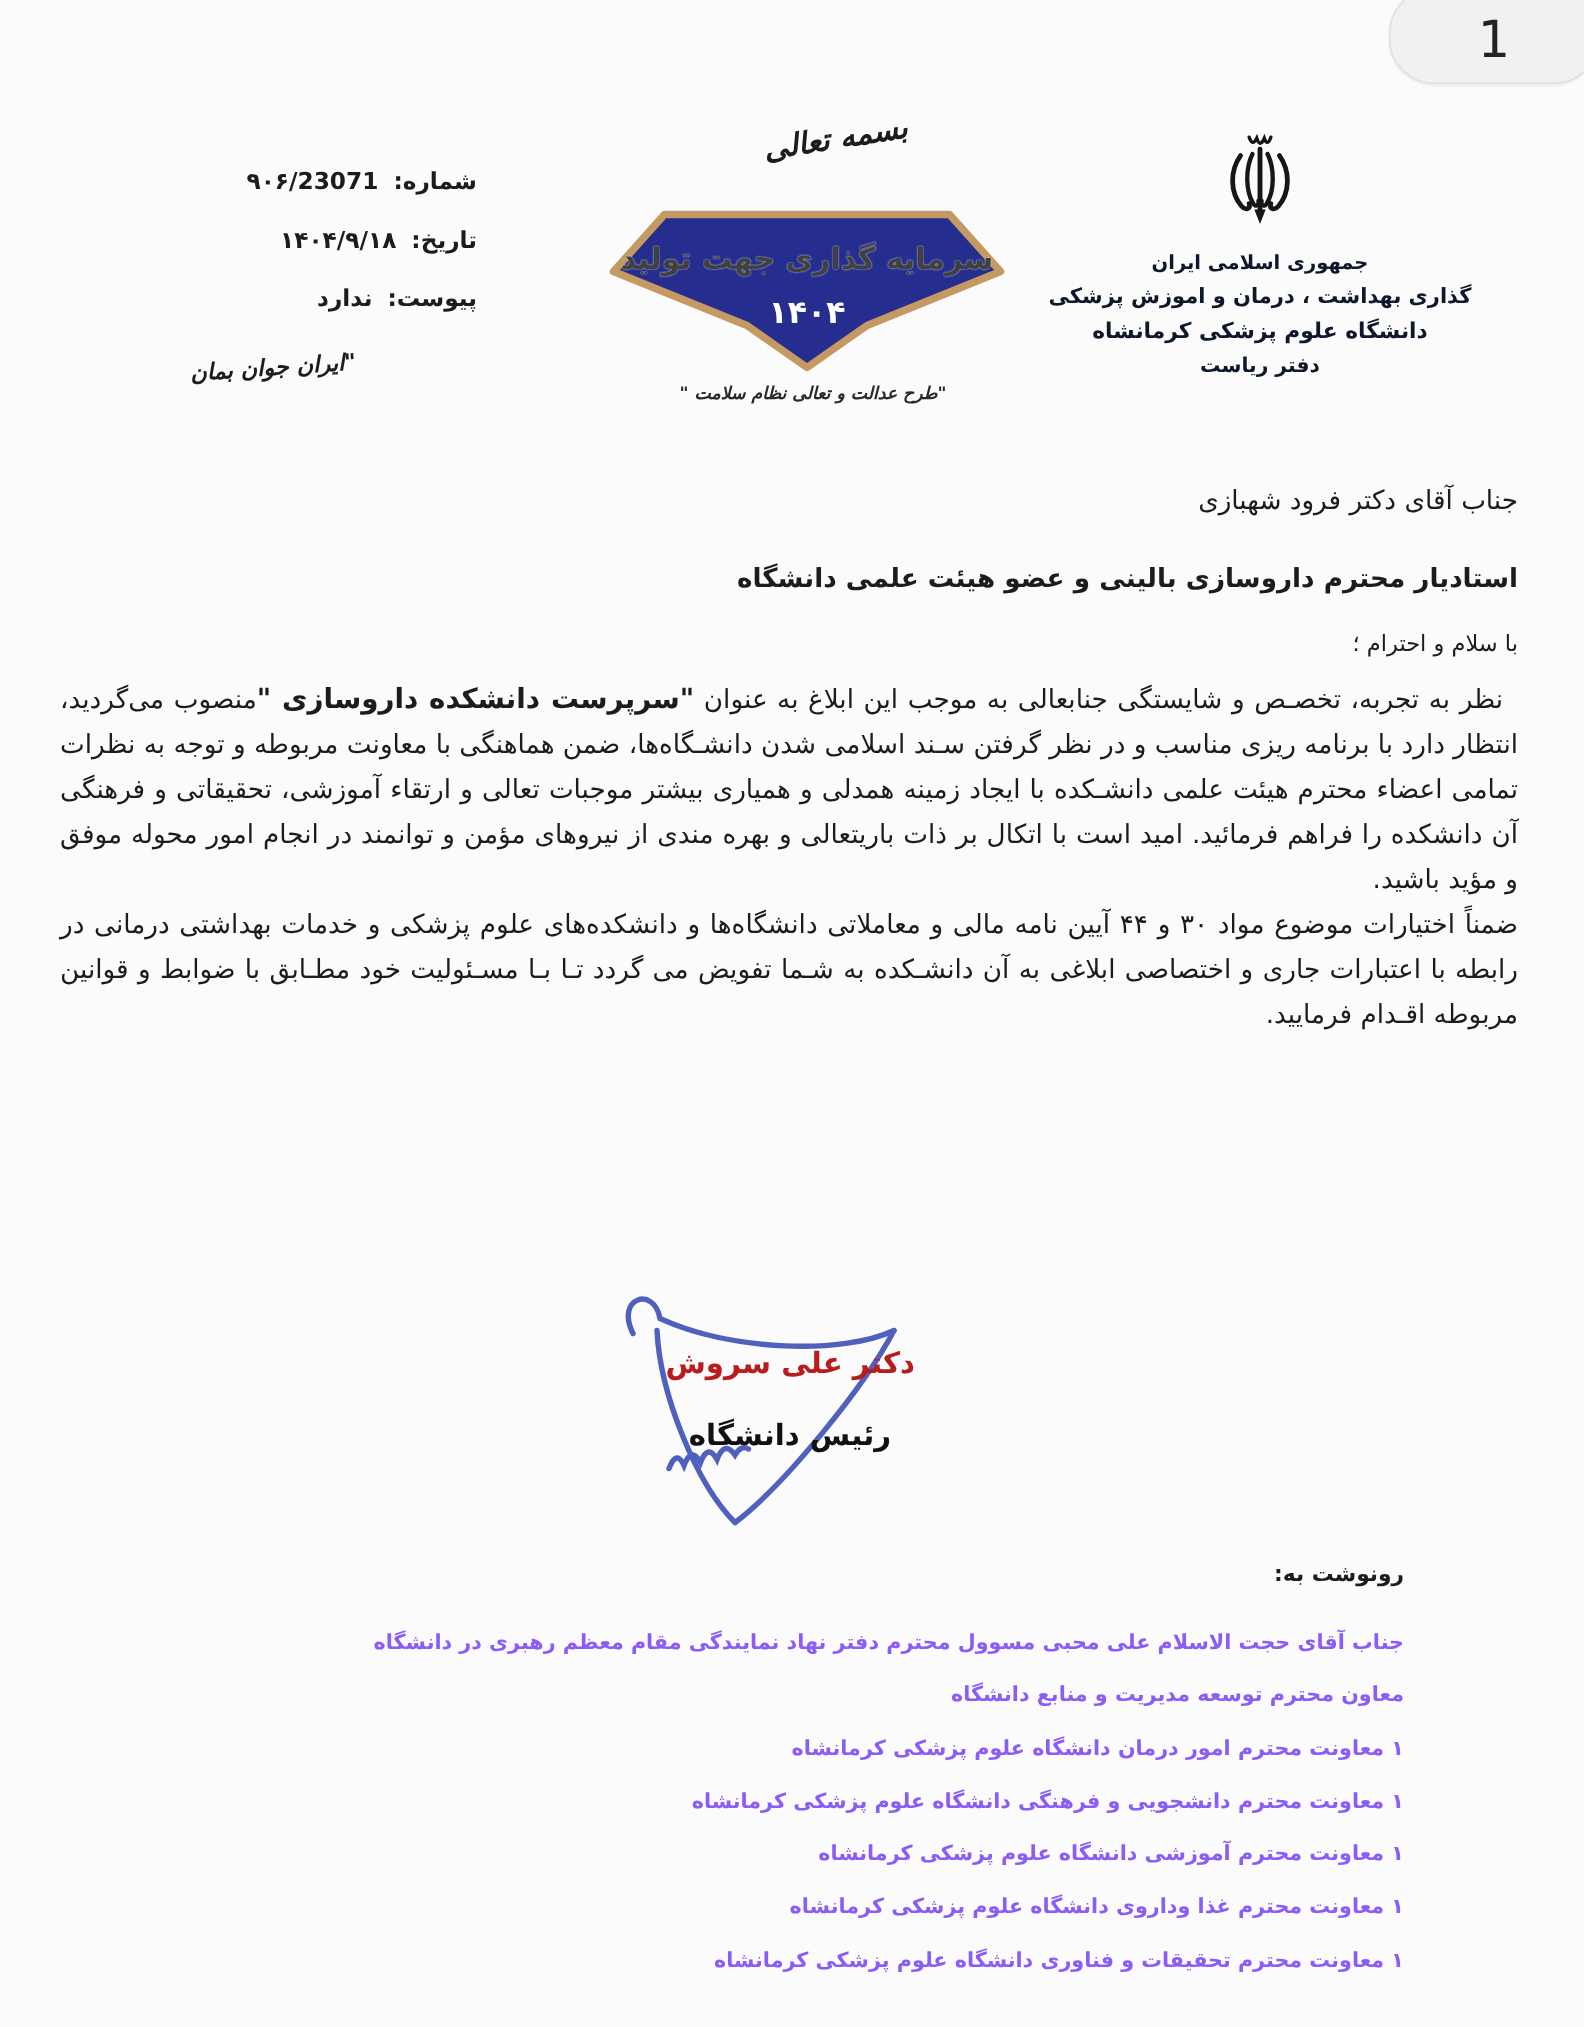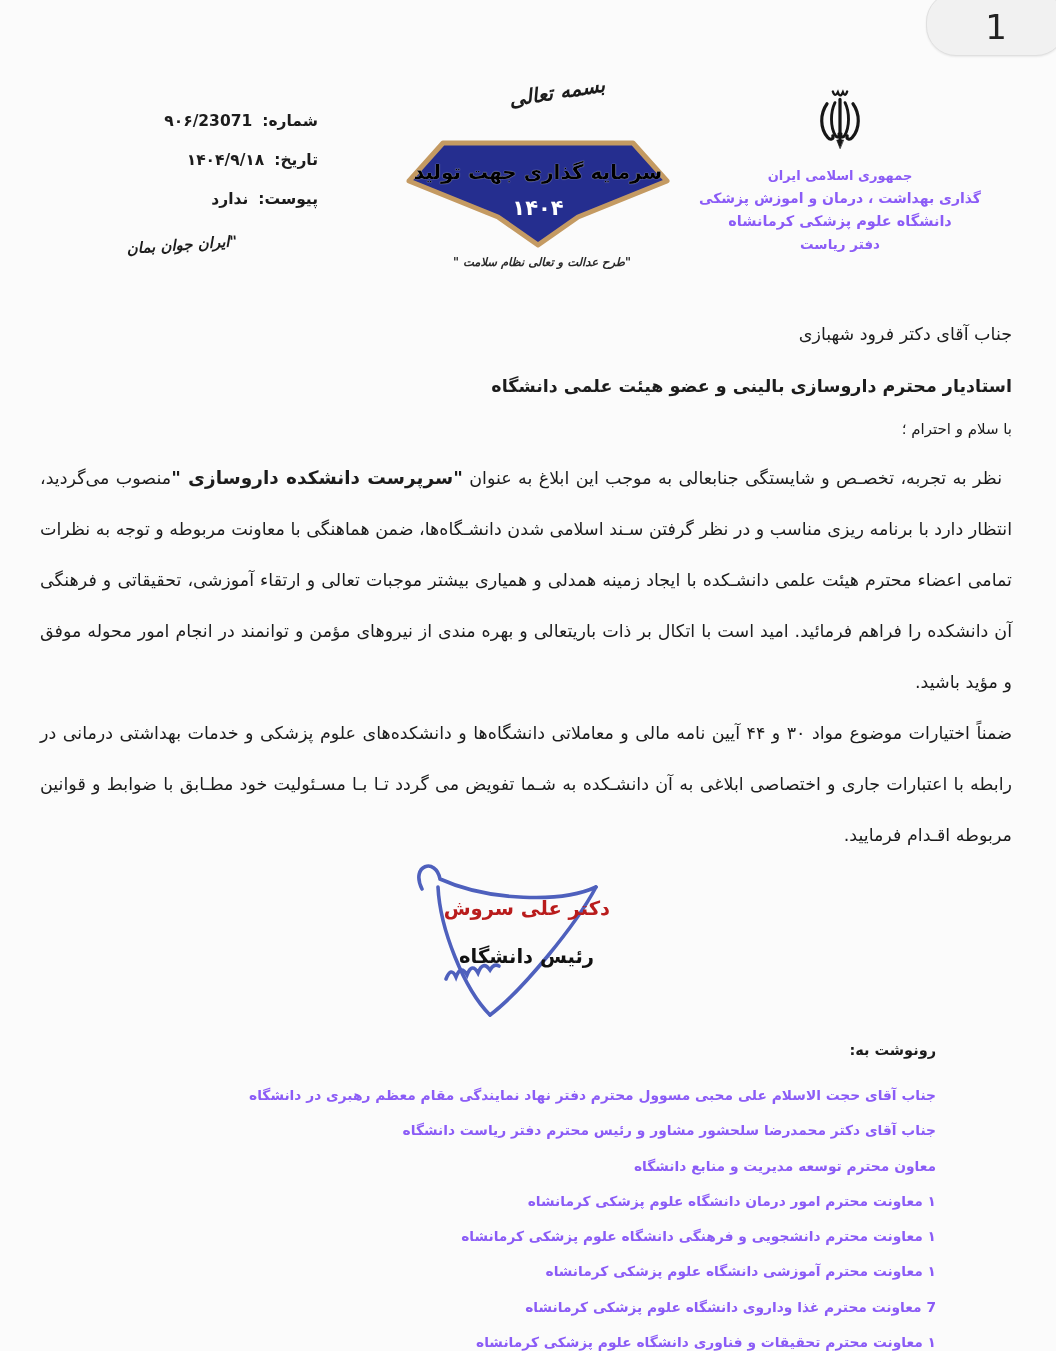--- a/index.html
+++ b/index.html
@@ -21,39 +21,39 @@
     border-radius:30px;
     box-shadow:0 1px 2px rgba(0,0,0,.08);
     display:flex; align-items:center; justify-content:center;
     font-size:34px; color:#222; padding-top:6px;
     direction:ltr;
   }
 
   
   .org-block { top:84px; right:66px; width:300px; text-align:center; }
   .emblem { width:72px; height:74px; margin:0 auto 6px; display:block; }
-  .org-line { font-weight:bold; color:#8b5cf6; line-height:23px; }
+  .org-line { font-weight:bold; color:#0f172a; line-height:23px; }
   .org-line:nth-of-type(1){ font-size:13px; }
   .org-line:nth-of-type(2){ font-size:14px; }
   .org-line:nth-of-type(3){ font-size:14.5px; }
   .org-line:nth-of-type(4){ font-size:13.5px; }
 
   
   .besmeh {
     top:80px; left:492px; width:130px; text-align:center;
     font-size:20px; font-weight:600; font-style:italic;
     transform:rotate(-9deg); letter-spacing:1px;
   }
 
   
   .badge-wrap { top:136px; left:406px; width:264px; height:114px; }
   .badge-svg { position:absolute; inset:0; width:100%; height:100%; }
   .badge-line1 {
     position:absolute; top:24px; left:0; width:100%; text-align:center;
-    color:#000000; font-weight:bold; font-size:20px; text-shadow:0 0 1px #fff;
+    color:#404040; font-weight:bold; font-size:20px; text-shadow:0 0 1px #fff;
   }
   .badge-line2 {
     position:absolute; top:60px; left:0; width:100%; text-align:center;
     color:#fff; font-weight:bold; font-size:21px; letter-spacing:2px;
   }
   .slogan {
     top:255px; left:428px; width:228px; text-align:center;
     font-size:11.5px; font-style:italic; font-weight:600; color:#2a2a2a;
   }
 
@@ -68,21 +68,21 @@
   }
 
   
   .recipient   { top:324px; right:44px; font-size:17.5px; font-weight:normal; }
   .recipient-title { top:376px; right:44px; font-size:17.5px; font-weight:bold; }
   .salutation  { top:420px; right:44px; font-size:15px; }
 
   
   .body-text {
     top:452px; right:44px; left:40px;
-    font-size:17.5px; line-height:51px;
+    font-size:17.5px; line-height:30px;
     text-align:justify; direction:rtl;
   }
   .body-text p.p1 { text-indent:10px; }
   .body-text b { font-size:18.5px; }
 
   
   .sig-wrap { top:853px; left:406px; width:220px; height:172px; }
   .sig-svg { position:absolute; inset:0; width:100%; height:100%; }
   .sig-name  { position:absolute; top:44px;  right:16px; font-size:19.5px; font-weight:bold; color:#b91c1c; }
   .sig-title { position:absolute; top:92px; right:32px; font-size:19.5px; font-weight:bold; color:#111; }
@@ -162,20 +162,19 @@
       <path d="M40,126 q5,-13 10,-2 q5,-13 11,-2 q5,-13 11,-2 q5,-13 12,-3 q4,-7 9,-4"></path>
     </g>
   </svg>
   <div class="sig-name">دکتر علی سروش</div>
   <div class="sig-title">رئیس دانشگاه</div>
 </div>
 
 <div class="abs cc-block">
   <div class="cc-heading">رونوشت به:</div>
   <div class="cc-item">جناب آقای حجت الاسلام علی محبی مسوول محترم دفتر نهاد نمایندگی مقام معظم رهبری در دانشگاه</div>
-  <div class="cc-item">جناب آقای دکتر محمدرضا سلحشور مشاور و رئیس محترم دفتر ریاست دانشگاه</div>
   <div class="cc-item">معاون محترم توسعه مدیریت و منابع دانشگاه</div>
   <div class="cc-item">۱ معاونت محترم امور درمان دانشگاه علوم پزشکی کرمانشاه</div>
   <div class="cc-item">۱ معاونت محترم دانشجویی و فرهنگی دانشگاه علوم پزشکی کرمانشاه</div>
   <div class="cc-item">۱ معاونت محترم آموزشی دانشگاه علوم پزشکی کرمانشاه</div>
-  <div class="cc-item">7 معاونت محترم غذا وداروی دانشگاه علوم پزشکی کرمانشاه</div>
+  <div class="cc-item">۱ معاونت محترم غذا وداروی دانشگاه علوم پزشکی کرمانشاه</div>
   <div class="cc-item">۱ معاونت محترم تحقیقات و فناوری دانشگاه علوم پزشکی کرمانشاه</div>
 </div>
 
 </body></html>

